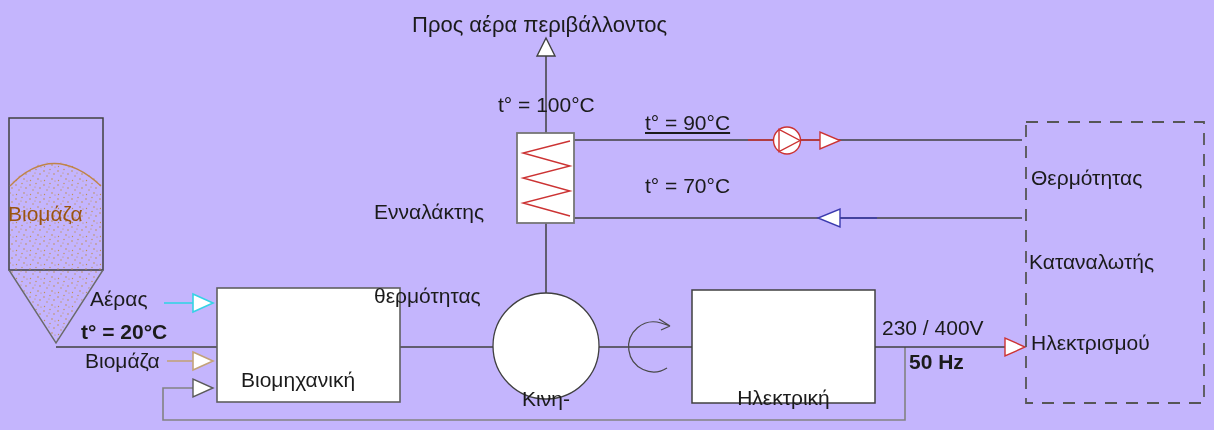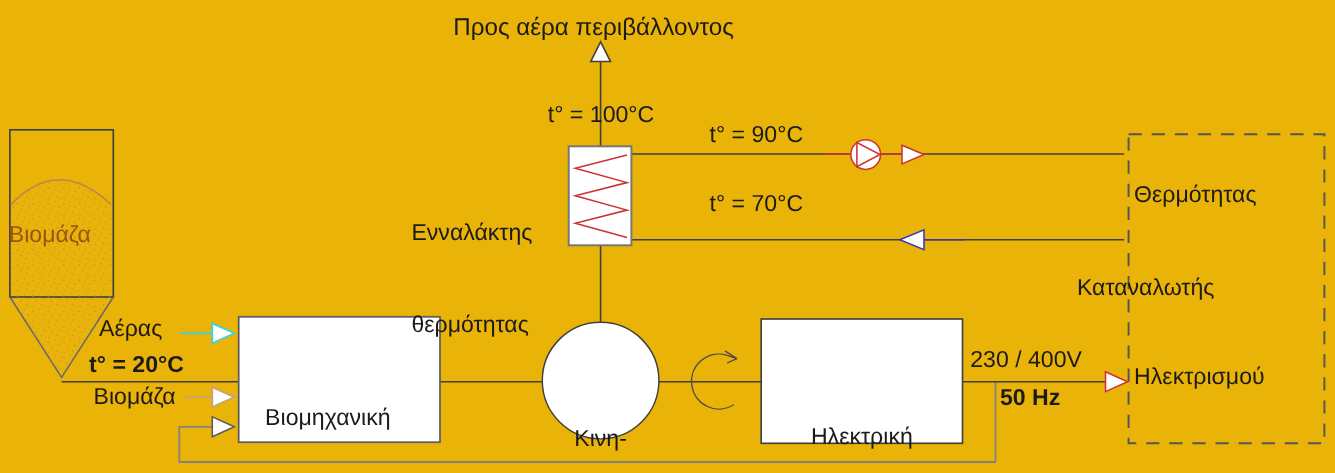--- a/index.html
+++ b/index.html
@@ -1,42 +1,42 @@
 <!DOCTYPE html>
 <html style="--line: #404040; --feedback: #828282; --red: #cc3333; --blue: #3a3aae; --cyan: #35d3e5; --tan: #c3a27a; --brown: #9a5410; --grain: #bf9055; --dome: #c08448;"><head>
 <meta charset="utf-8">
 <style>
   :root{
     --line:#404040; --feedback:#828282; --red:#cc3333; --blue:#3a3aae;
     --cyan:#35d3e5; --tan:#c3a27a; --brown:#9a5410; --grain:#bf9055; --dome:#c08448;
   }
   html,body{margin:0;padding:0;background:#ffffff;}
   #stage{
-    position:relative; width:1214px; height:430px; background:#eab308;
+    position:relative; width:1214px; height:430px; background:#c4b5fd;
     font-family:"Liberation Sans", sans-serif; color:#1b1b1b; overflow:hidden;
   }
   #stage svg{position:absolute;left:0;top:0;}
   .lbl{position:absolute; font-size:21px; line-height:24px; white-space:pre;}
   .t-ambient{left:412px; top:13px; font-size:22px;}
   .t-100{left:498px; top:93px;}
   .t-hx{left:374px; top:142px; line-height:28px;}
-  .t-90{left:645px; top:111px;}
+  .t-90{left:645px; top:111px;text-decoration:underline;}
   .t-70{left:645px; top:174px;}
   .t-500{left:499px; top:255px;}
   .t-silo{left:8px; top:202px; color:var(--brown);}
   .t-air{left:90px; top:287px;text-align:right;}
   .t-20{left:81px; top:320px;font-weight:bold;}
   .t-biomass{left:85px; top:349px;}
   .t-research{left:241px; top:297px; line-height:33px;}
   .t-engine{left:491px; top:316px; width:110px; text-align:center; line-height:33px;}
   .t-generator{left:692px; top:313px; width:183px; text-align:center; line-height:34px;}
   .t-voltage{left:882px; top:316px;}
   .t-freq{left:909px; top:350px;font-weight:bold;}
   .t-cons1{left:1031px; top:166px;}
-  .t-cons2{left:979px; top:250px;text-align:right;}
+  .t-cons2{left:1029px; top:250px;text-align:right;}
   .t-cons3{left:1031px; top:331px;}
 </style>
 </head>
 <body>
 
 <div id="stage">
 
   <svg width="1214" height="430" viewBox="0 0 1214 430">
     <defs>
       <pattern id="grainPat" width="14" height="14" patternUnits="userSpaceOnUse">

